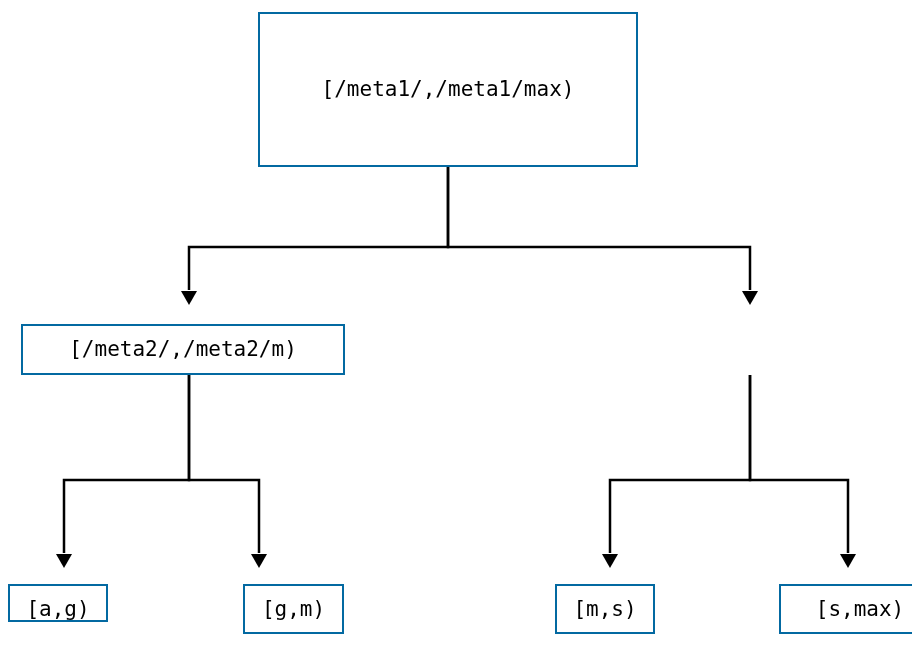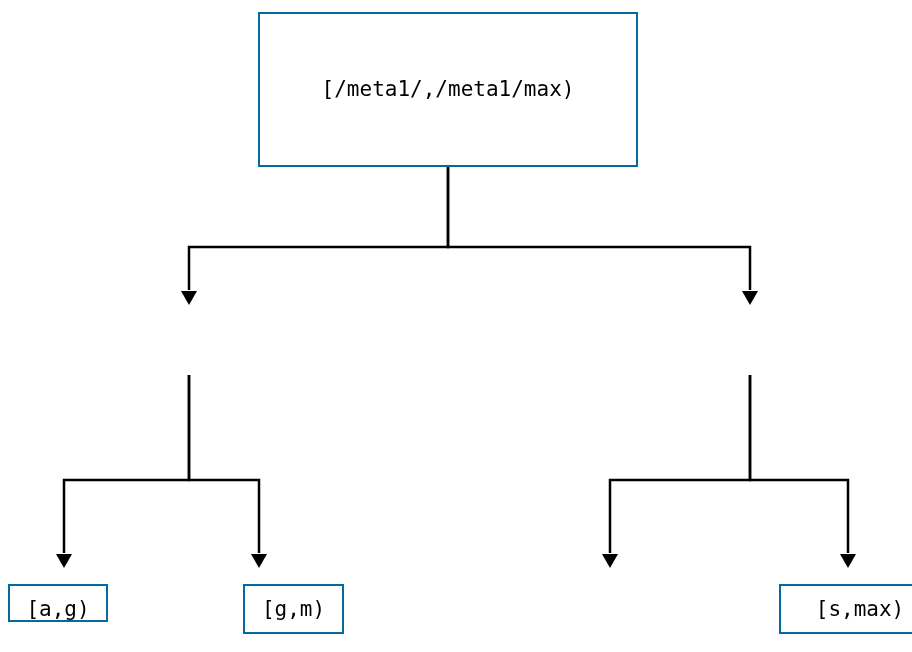--- a/index.html
+++ b/index.html
@@ -135,28 +135,34 @@
     <g>
       <path d="M 750 375 L 750 480 L 848 480 L 848 553" fill="none" stroke="#000000" stroke-width="2.5"></path>
       <path d="M 840 554 L 856 554 L 848 568 Z" fill="#000000"></path>
     </g>
   </svg>
 
   <div class="tree-node node-root">
     <span class="node-label">[/meta1/,/meta1/max)</span>
   </div>
 
+  <div class="tree-node node-mid-left">
+    <span class="node-label">[/meta2/,/meta2/m)</span>
+  </div>
 
 
   <div class="tree-node node-leaf-1">
     <span class="node-label">[a,g)</span>
   </div>
 
   <div class="tree-node node-leaf-2">
     <span class="node-label">[g,m)</span>
   </div>
 
+  <div class="tree-node node-leaf-3">
+    <span class="node-label">[m,s)</span>
+  </div>
 
   <div class="tree-node node-leaf-4">
     <span class="node-label">[s,max)</span>
   </div>
 
 </div>
 
 </body></html>

